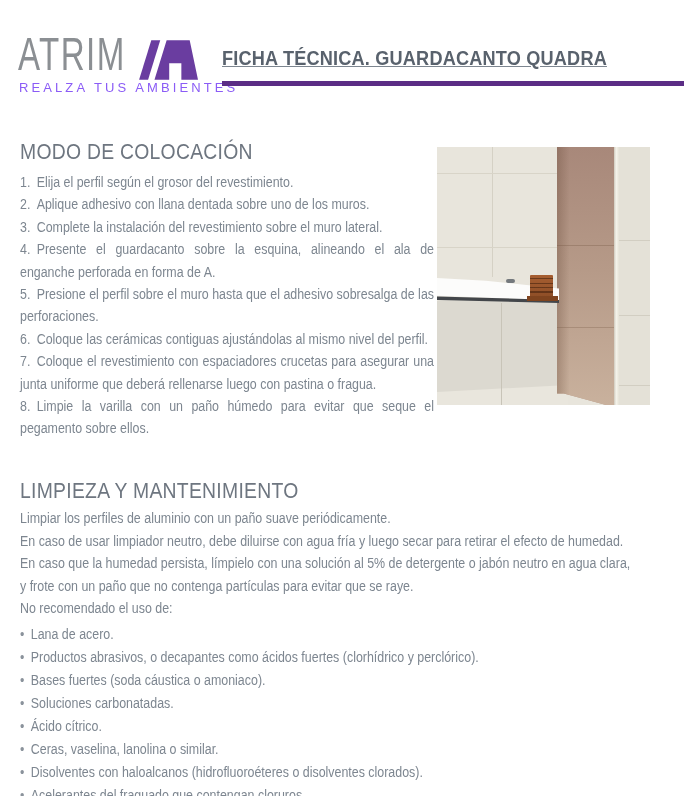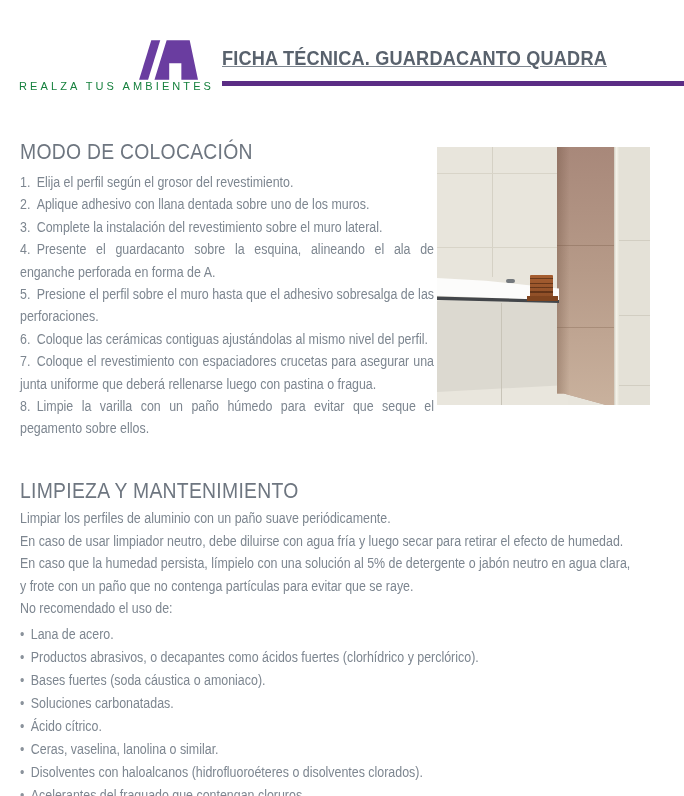--- a/index.html
+++ b/index.html
@@ -8,21 +8,21 @@
     font-family:"Liberation Sans","DejaVu Sans",sans-serif;color:#7d8690;
   }
   
   .logo{position:absolute;left:18px;top:34px;}
   .logo-text{
     display:block;font-size:46px;line-height:40px;font-weight:300;color:#8b8f93;
     letter-spacing:2px;transform:scaleX(.72);transform-origin:0 0;white-space:nowrap;
   }
   .logo-icon{position:absolute;left:134px;top:40px;}
   .tagline{
-    position:absolute;left:19px;top:80px;font-size:11px;color:#15803d;
+    position:absolute;left:19px;top:80px;font-size:13px;color:#8b5cf6;
     letter-spacing:3.1px;white-space:nowrap;
   }
   .title-block{position:absolute;left:222px;top:47px;right:0;text-decoration:underline;}
   .doc-title{
     margin:0;font-size:19.5px;font-weight:700;color:#59626d;letter-spacing:.2px;
     white-space:nowrap;transform:scaleX(.93);transform-origin:0 0;
   }
   .accent-rule{height:5px;background:#5b2d85;margin-top:11px;}
   
   .modo{position:absolute;left:20px;top:140px;width:460px;transform:scaleX(.9);transform-origin:0 0;}
@@ -99,20 +99,23 @@
       repeating-linear-gradient(180deg,rgba(0,0,0,0) 0 3px,rgba(62,29,10,.55) 3px 4.5px),
       linear-gradient(180deg,#a65e31,#8e4e27);
   }
   .ph-box-base{left:90px;top:149px;width:31px;height:5px;background:#7f441f;}
 </style>
 </head>
 <body>
 
 <div class="page">
 
+  <div class="logo">
+    <span class="logo-text">ATRIM</span>
+  </div>
   <span class="logo-icon">
     <svg width="64" height="40" viewBox="0 0 100 62">
       <polygon points="8,62 27,0 41,0 22,62" fill="#6a3da0"></polygon>
       <path d="M32 62 L51 0 L87 0 L100 62 L74 62 L74 36 L55 36 L55 62 Z" fill="#6a3da0"></path>
     </svg>
   </span>
   <span class="tagline">REALZA TUS AMBIENTES</span>
 
   <div class="title-block">
     <h1 class="doc-title">FICHA TÉCNICA. GUARDACANTO QUADRA</h1>

